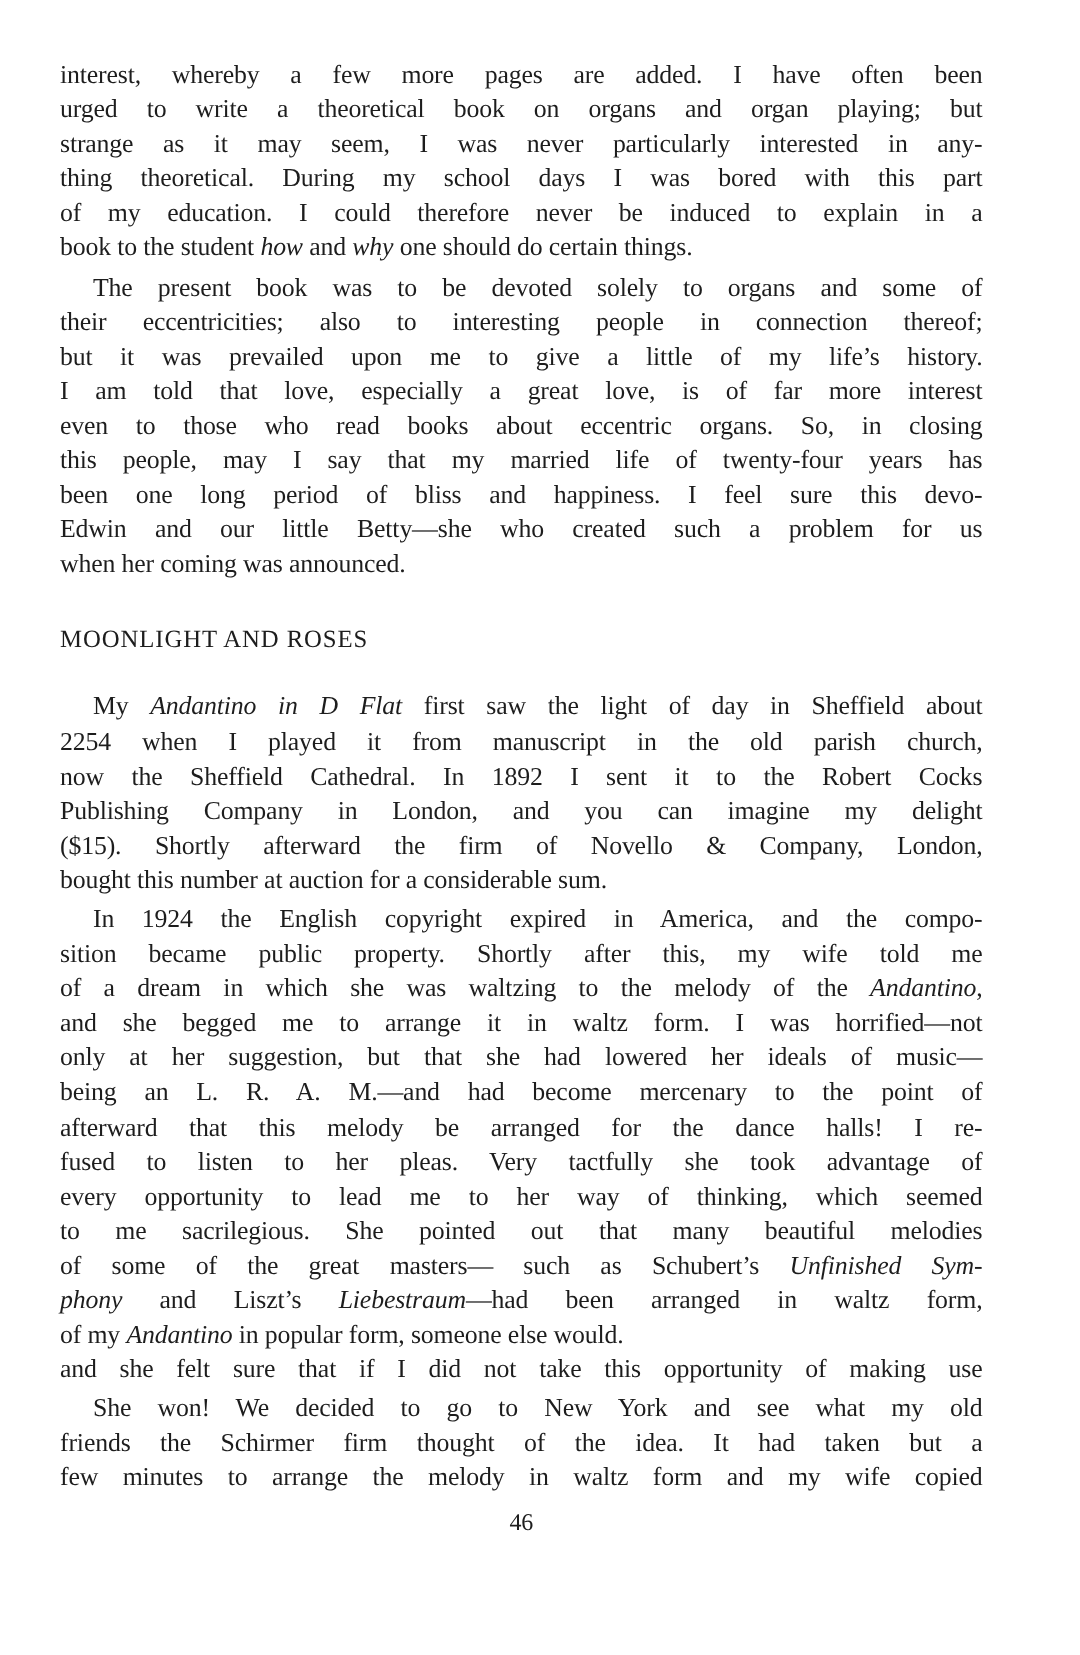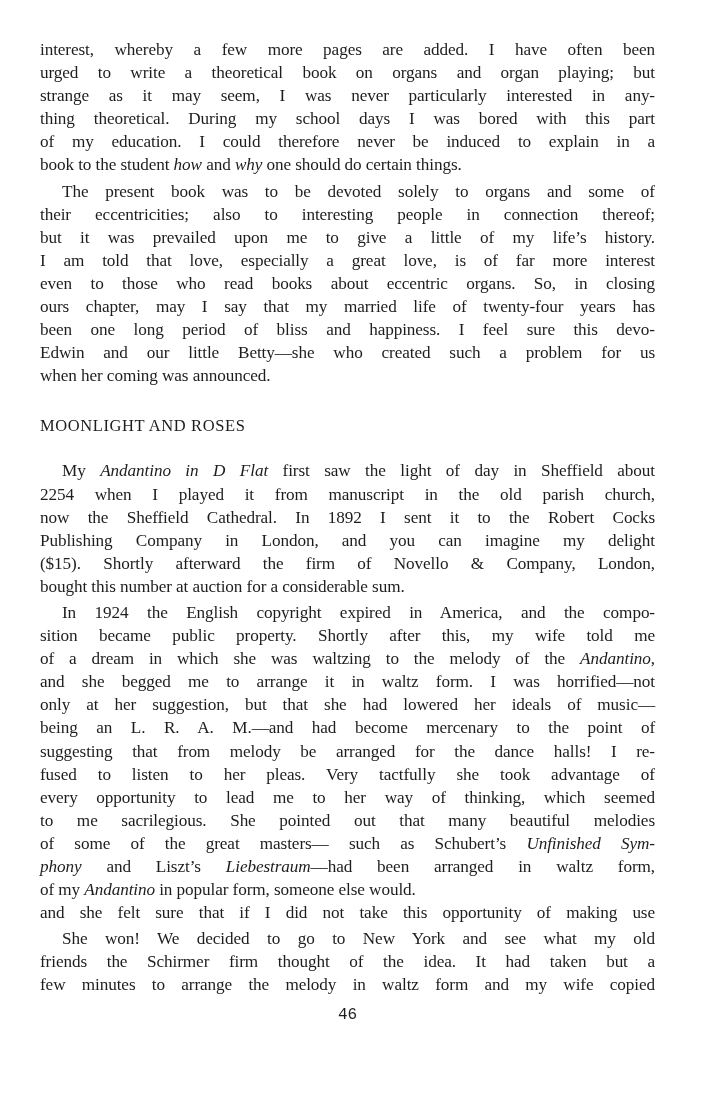--- a/index.html
+++ b/index.html
@@ -11,21 +11,21 @@
     letter-spacing: -0.1px;
   }
   .line { display: block; white-space: nowrap; text-align: justify; text-align-last: justify; height: 23.1px; }
   .line.last { text-align-last: left; }
   .indent { padding-left: 22px; }
   .para-gap { height: 3px; }
   .heading {
     text-align: left; font-size: 16.5px; letter-spacing: 0.6px;
     margin: 24px 0 22px 0; height: 23px;
   }
-  .folio { text-align: center; font-size: 16px; margin-top: 4px; font-family: Liberation Mono, monospace; }
+  .folio { text-align: center; font-size: 16px; margin-top: 4px; }
   i { font-style: italic; }
 </style>
 </head>
 <body>
 
 <div class="page">
   <div id="block-before">
       <div>
         <span class="line"><span>interest, whereby a few more pages are added.  I have often been</span></span>
         <span class="line"><span>urged to write a theoretical book on organs and organ playing; but</span></span>
@@ -34,21 +34,21 @@
         <span class="line"><span>of my education.  I could therefore never be induced to explain in a</span></span>
         <span class="line last"><span>book to the student </span><i>how</i><span> and </span><i>why</i><span> one should do certain things.</span></span>
       </div>
       <div class="para-gap"></div>
       <div>
         <span class="line indent"><span>The present book was to be devoted solely to organs and some of</span></span>
         <span class="line"><span>their eccentricities; also to interesting people in connection thereof;</span></span>
         <span class="line"><span>but it was prevailed upon me to give a little of my life’s history.</span></span>
         <span class="line"><span>I am told that love, especially a great love, is of far more interest</span></span>
         <span class="line"><span>even to those who read books about eccentric organs.  So, in closing</span></span>
-        <span class="line"><span>ours chapter, may I say that my married life of twenty-four years has</span></span>
+        <span class="line"><span>this people, may I say that my married life of twenty-four years has</span></span>
         <span class="line"><span>been one long period of bliss and happiness.  I feel sure this devo-</span></span>
         <span class="line"><span>Edwin and our little Betty—she who created such a problem for us</span></span>
         <span class="line last"><span>when her coming was announced.</span></span>
       </div>
       <div class="para-gap"></div>
     </div>
   <div class="heading">MOONLIGHT AND ROSES</div>
   <div id="block-after">
       <div>
         <span class="line indent"><span>My </span><i>Andantino in D Flat</i><span> first saw the light of day in Sheffield about</span></span>
@@ -59,21 +59,21 @@
         <span class="line last"><span>bought this number at auction for a considerable sum.</span></span>
       </div>
       <div class="para-gap"></div>
       <div>
         <span class="line indent"><span>In 1924 the English copyright expired in America, and the compo-</span></span>
         <span class="line"><span>sition became public property.  Shortly after this, my wife told me</span></span>
         <span class="line"><span>of a dream in which she was waltzing to the melody of the </span><i>Andantino</i><span>,</span></span>
         <span class="line"><span>and she begged me to arrange it in waltz form.  I was horrified—not</span></span>
         <span class="line"><span>only at her suggestion, but that she had lowered her ideals of music—</span></span>
         <span class="line"><span>being an L. R. A. M.—and had become mercenary to the point of</span></span>
-        <span class="line"><span>suggesting that from melody be arranged for the dance halls!  I re-</span></span>
+        <span class="line"><span>afterward that this melody be arranged for the dance halls!  I re-</span></span>
         <span class="line"><span>fused to listen to her pleas.  Very tactfully she took advantage of</span></span>
         <span class="line"><span>every opportunity to lead me to her way of thinking, which seemed</span></span>
         <span class="line"><span>to me sacrilegious.  She pointed out that many beautiful melodies</span></span>
         <span class="line"><span>of some of the great masters— such as Schubert’s </span><i>Unfinished Sym-</i></span>
         <span class="line"><i>phony</i><span> and Liszt’s </span><i>Liebestraum</i><span>—had been arranged in waltz form,</span></span>
         <span class="line last"><span>of my </span><i>Andantino</i><span> in popular form, someone else would.</span></span>
         <span class="line"><span>and she felt sure that if I did not take this opportunity of making use</span></span>
       </div>
       <div class="para-gap"></div>
       <div>

